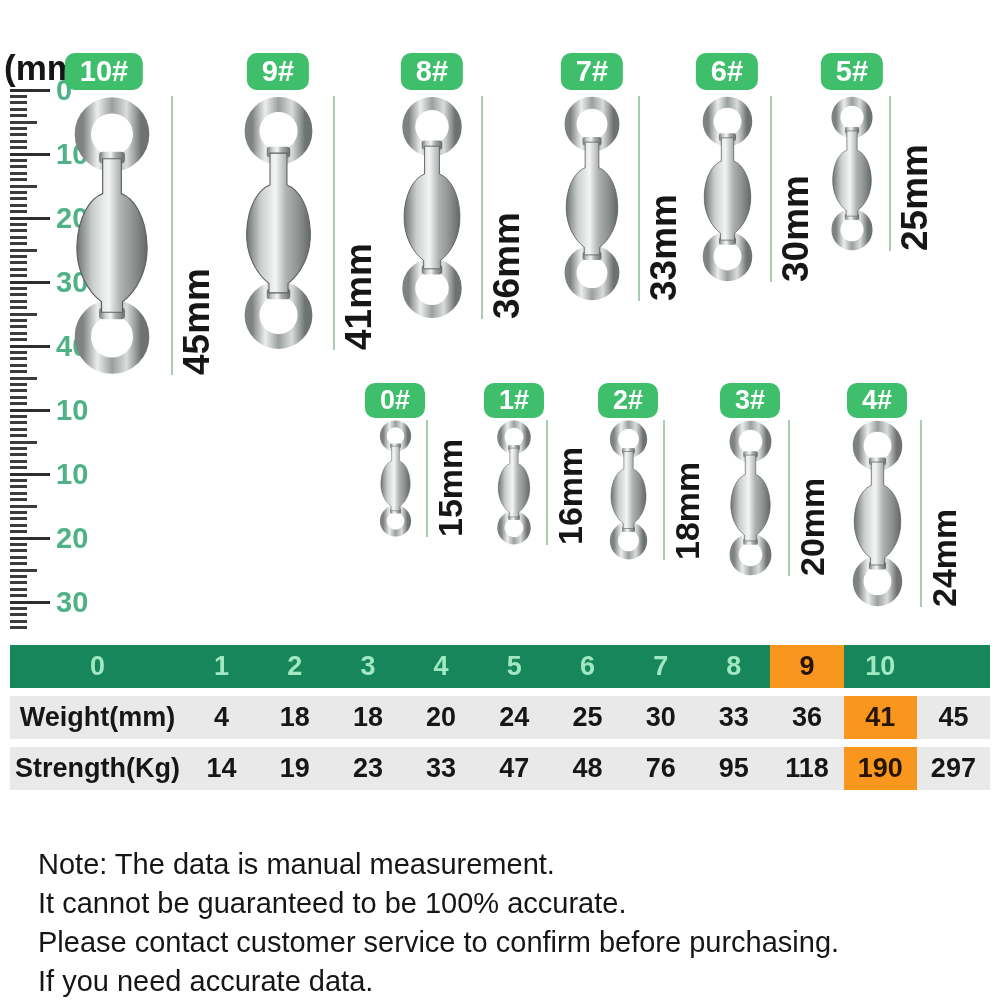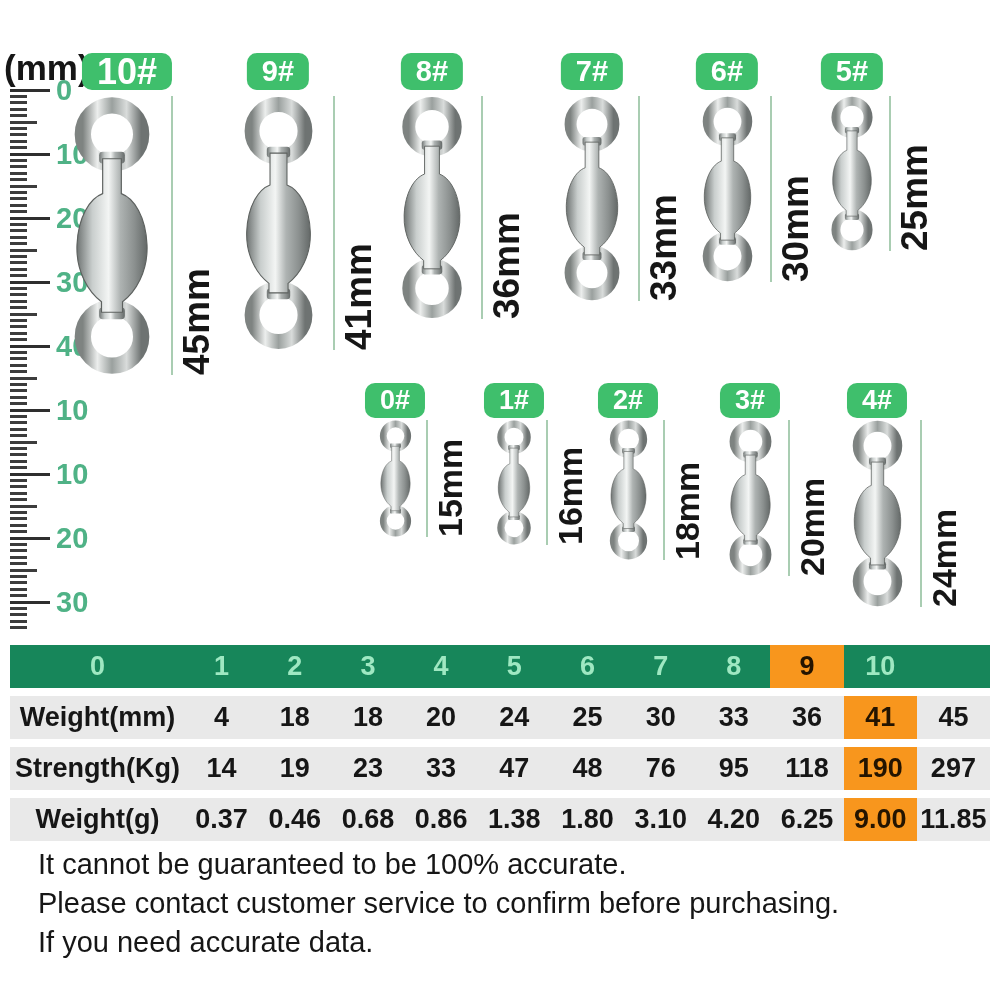--- a/index.html
+++ b/index.html
@@ -135,21 +135,21 @@
         <div class="tick-label" style="top: 586px;">30</div>
         <div class="tick" style="top: 606.9px;"></div>
         <div class="tick" style="top: 613.3px;"></div>
         <div class="tick" style="top: 619.7px;"></div>
         <div class="tick" style="top: 626.1px;"></div>
       </div>
   </div>
 
   <div>
       <div>
-        <div class="badge" style="left: 127px; top: 53px; height: 37px; line-height: 37px; font-size: 36px;">10#</div>
+        <div class="badge" style="left: 104px; top: 53px; height: 37px; line-height: 37px; font-size: 29px;">10#</div>
         <div style="position: absolute; left: 63px; top: 96px; width: 98px; height: 279px;"><svg viewBox="0 0 84 240" width="100%" height="100%" preserveAspectRatio="none">
   <defs>
     <linearGradient id="rg0" x1="0" y1="0" x2="1" y2="0">
       <stop offset="0" stop-color="#7e8381"></stop>
                 <stop offset="0.25" stop-color="#eceeed"></stop>
       <stop offset="0.5" stop-color="#9aa09e"></stop>
                 <stop offset="0.75" stop-color="#d9dcdb"></stop>
       <stop offset="1" stop-color="#6e7372"></stop>
     </linearGradient>
     <linearGradient id="bg0" x1="0" y1="0" x2="1" y2="0">
@@ -510,35 +510,22 @@
         <div class="t-num">23</div>
         <div class="t-num">33</div>
         <div class="t-num">47</div>
         <div class="t-num">48</div>
         <div class="t-num">76</div>
         <div class="t-num">95</div>
         <div class="t-num">118</div>
         <div class="t-num hl">190</div>
         <div class="t-num">297</div>
       </div>
-      <div class="trow tdata">
-        <div class="t-label">Weight(g)</div>
-        <div class="t-num">0.37</div>
-        <div class="t-num">0.46</div>
-        <div class="t-num">0.68</div>
-        <div class="t-num">0.86</div>
-        <div class="t-num">1.38</div>
-        <div class="t-num">1.80</div>
-        <div class="t-num">3.10</div>
-        <div class="t-num">4.20</div>
-        <div class="t-num">6.25</div>
-        <div class="t-num hl">9.00</div>
-        <div class="t-num">11.85</div>
-      </div>
     </div>
 
   <div id="note">
+    <div>Note: The data is manual measurement.</div>
     <div>It cannot be guaranteed to be 100% accurate.</div>
     <div>Please contact customer service to confirm before purchasing.</div>
     <div>If you need accurate data.</div>
   </div>
 
 </div>
 
 </body></html>

